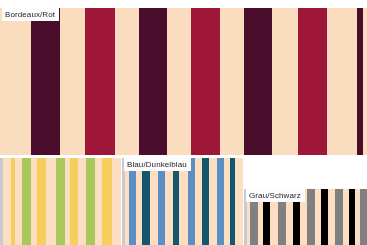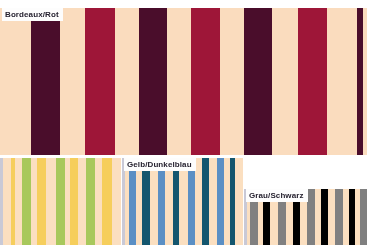--- a/index.html
+++ b/index.html
@@ -18,21 +18,20 @@
     width: 367px;
     height: 245px;
     background: #ffffff;
   }
 
   
   .panel {
     position: absolute;
     overflow: hidden;
     box-sizing: border-box;
-    font-weight: bold;
   }
   .stripe-field {
     position: absolute;
     left: 0;
     top: 0;
     width: 100%;
     height: 100%;
   }
   .stripe {
     position: absolute;
@@ -146,21 +145,21 @@
         <div class="stripe" style="left: 57px; width: 9px; background: rgb(251, 223, 192);"></div>
         <div class="stripe" style="left: 66px; width: 7px; background: rgb(91, 143, 196);"></div>
         <div class="stripe" style="left: 73px; width: 7px; background: rgb(251, 223, 192);"></div>
         <div class="stripe" style="left: 80px; width: 7px; background: rgb(20, 86, 110);"></div>
         <div class="stripe" style="left: 87px; width: 8px; background: rgb(251, 223, 192);"></div>
         <div class="stripe" style="left: 95px; width: 7px; background: rgb(91, 143, 196);"></div>
         <div class="stripe" style="left: 102px; width: 6px; background: rgb(251, 223, 192);"></div>
         <div class="stripe" style="left: 108px; width: 5px; background: rgb(20, 86, 110);"></div>
         <div class="stripe" style="left: 113px; width: 8px; background: rgb(251, 223, 192);"></div>
       </div>
-    <div class="swatch-label">Gelb/Dunkelblau</div>
+    <div class="swatch-label">Blau/Dunkelblau</div>
   </div>
 
   <div class="panel" id="panel-grau">
     <div class="stripe-field" style="background: rgb(251, 223, 192);">
         <div class="stripe" style="left: 0px; width: 3px; background: rgb(201, 201, 214);"></div>
         <div class="stripe" style="left: 3px; width: 3px; background: rgb(251, 223, 192);"></div>
         <div class="stripe" style="left: 6px; width: 8px; background: rgb(128, 128, 128);"></div>
         <div class="stripe" style="left: 14px; width: 5px; background: rgb(251, 223, 192);"></div>
         <div class="stripe" style="left: 19px; width: 7px; background: rgb(0, 0, 0);"></div>
         <div class="stripe" style="left: 26px; width: 8px; background: rgb(251, 223, 192);"></div>

